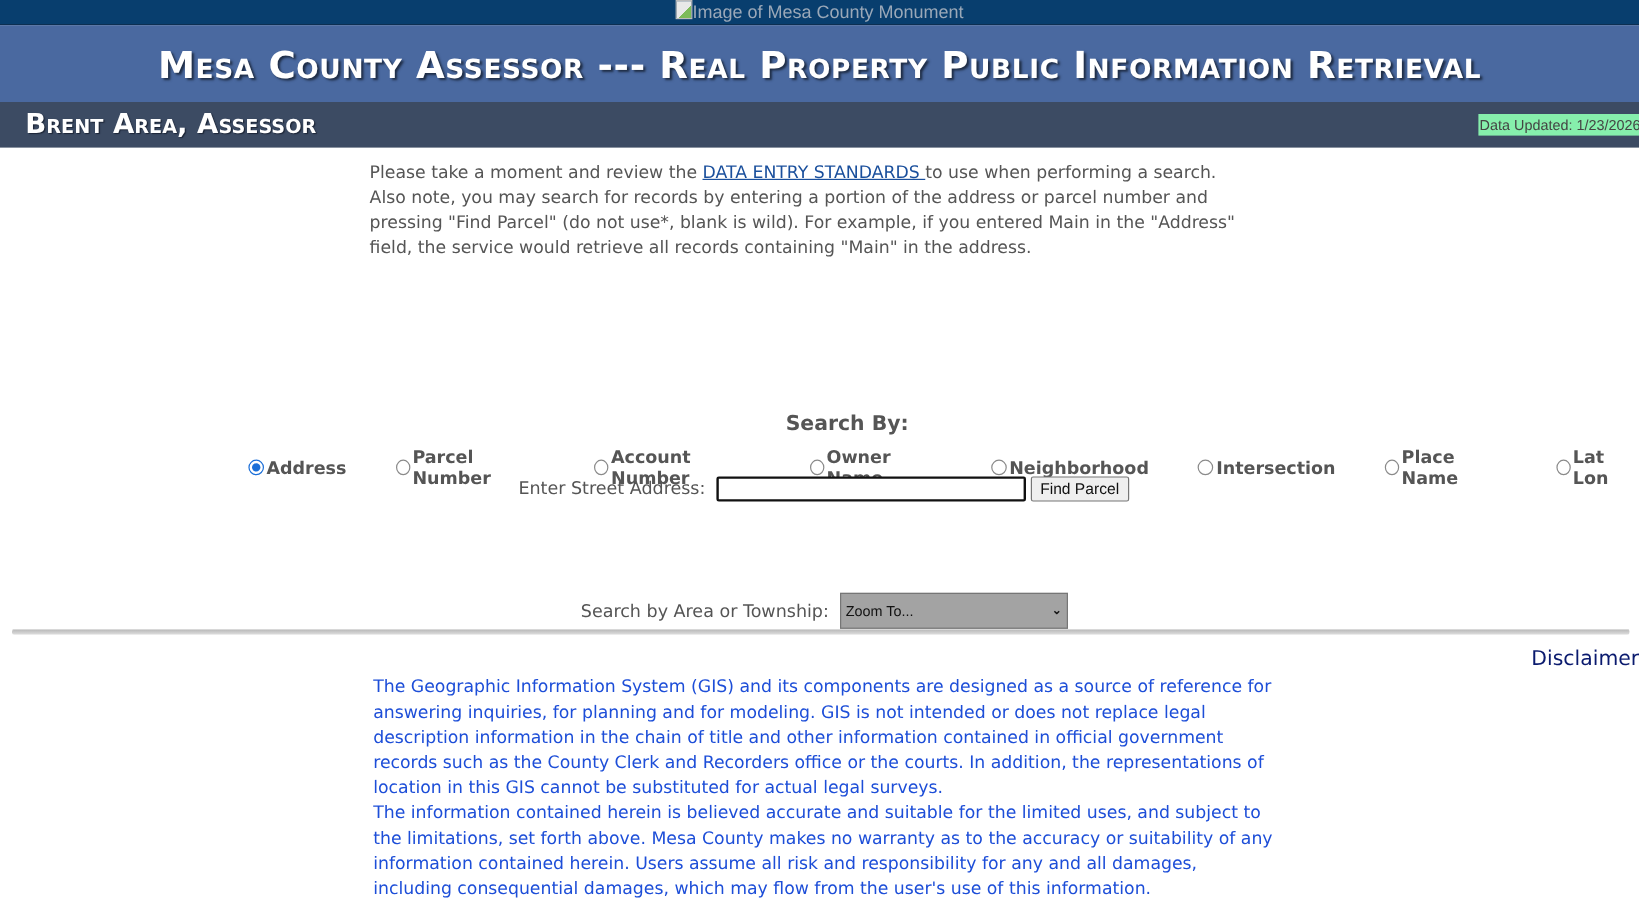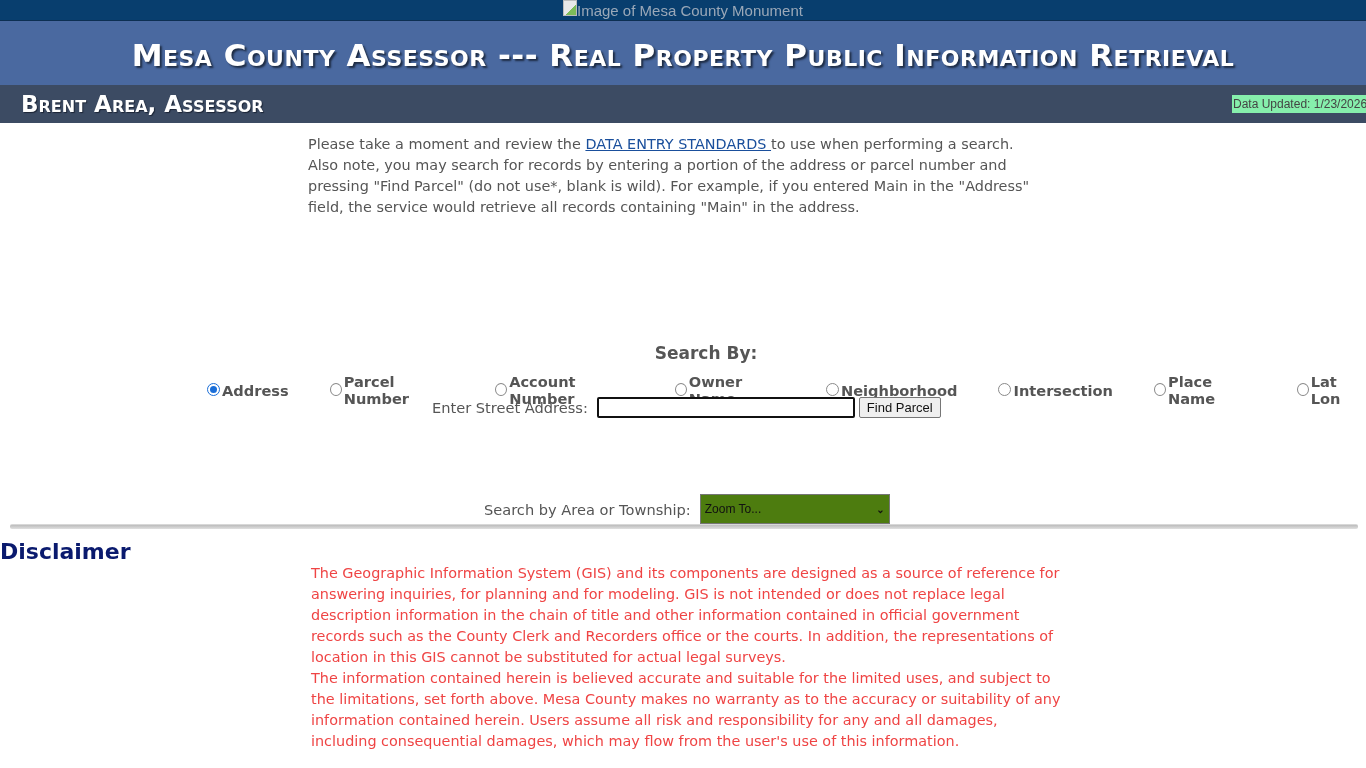--- a/index.html
+++ b/index.html
@@ -92,37 +92,37 @@
       font-family: "Liberation Sans", sans-serif; color: #111;
       background: #efefef; border: 1px solid #767676; border-radius: 2px;
       display: flex; align-items: center;
     }
     .area-row {
       position: absolute; left: 484px; top: 494px;
       display: flex; align-items: center; font-size: 14.6px; color: #555;
     }
     .area-row .lbl { margin-right: 9px; }
     .area-select {
-      width: 190px; height: 19px; border: 1px solid #767676; background: #4d7c0f;
+      width: 190px; height: 19px; border: 1px solid #767676; background: #a3a3a3;
       font-size: 12px; font-family: "Liberation Sans", sans-serif; color: #111;
       display: flex; justify-content: space-between; align-items: center; padding: 14px 4px;
     }
     .chev { font-size: 10px; font-weight: bold; }
     .divider {
       position: absolute; left: 10px; width: 1348px; top: 524px; height: 5px;
       border-top: 1px solid #d8d8d8; background: linear-gradient(#bcbcbc, #e0e0e0);
       border-radius: 2px;
     }
     .disclaimer-title {
       position: absolute; left: 0; width: 1366px; top: 539px;
-      text-align: left; color: #0a1a6e; font-weight: bold; font-size: 22px;
+      text-align: right; color: #0a1a6e; font-weight: normal; font-size: 17px;
     }
     .disclaimer-body {
       position: absolute; left: 311px; top: 563px; width: 750px;
-      font-size: 14.4px; line-height: 21px; color: #ef4444;
+      font-size: 14.4px; line-height: 21px; color: #1d4ed8;
     }
     .disclaimer-body p { margin: 0; }
   </style>
 </head>
 <body>
 
 <div class="top-banner">
   <div class="broken-img">
     <span class="img-glyph"></span>
     <span>Image of Mesa County Monument</span>

